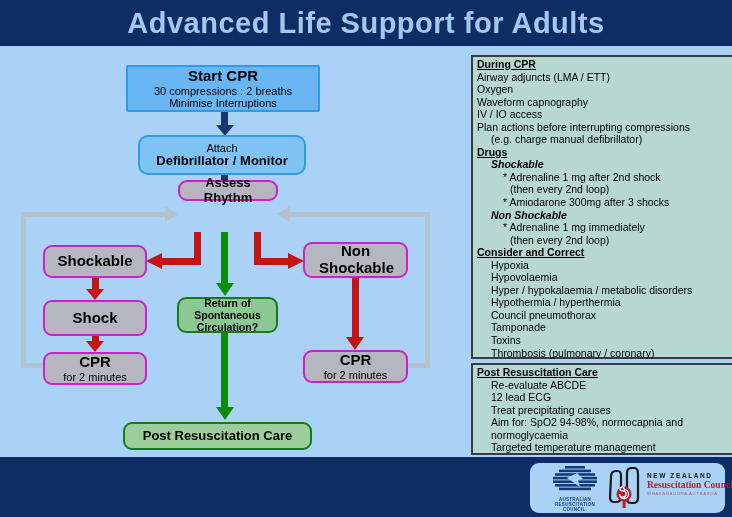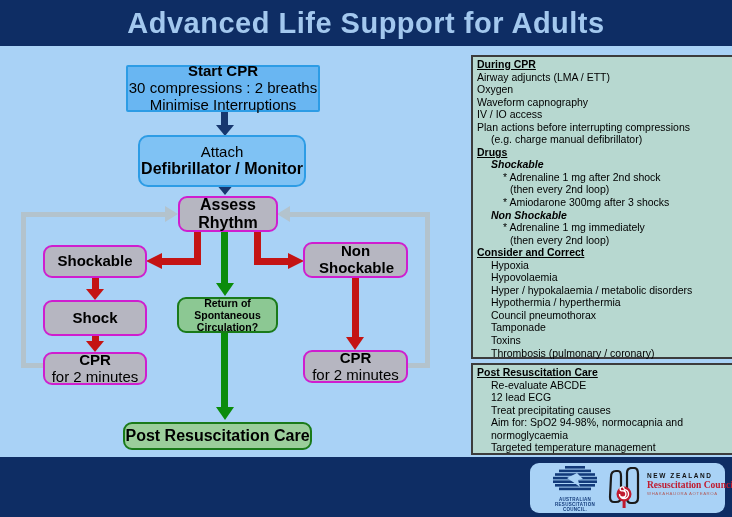--- a/index.html
+++ b/index.html
@@ -28,27 +28,27 @@
   .footerbar{position:absolute;left:0;top:457px;width:732px;height:60px;background:var(--navy);z-index:3;}
 
   
   .fbox{position:absolute;z-index:2;text-align:center;display:flex;flex-direction:column;justify-content:center;line-height:1.12;color:#000;}
   .blue{background:var(--boxblue);border:2px solid var(--blueborder);border-radius:2px;}
   .blue2{background:var(--boxblue2);border:2px solid var(--blueborder);border-radius:10px;}
   .gray{background:var(--boxgray);border:2px solid var(--magenta);border-radius:9px;}
   .greenbox{background:var(--roscfill);border:2px solid var(--greenborder);border-radius:9px;}
   .postbox{background:var(--postfill);border:2px solid var(--greenborder);border-radius:9px;}
   .t-lg{font-size:15px;font-weight:bold;}
-  .t-md{font-size:16px;font-weight:bold;}
-  .t-sm{font-size:15px;}
+  .t-md{font-size:13px;font-weight:bold;}
+  .t-sm{font-size:11px;}
   .t-smb{font-size:10.5px;font-weight:bold;}
 
   #b-start{left:126px;top:65px;width:194px;height:47px;}
-  #b-defib{left:138px;top:135px;width:168px;height:52px;}
-  #b-assess{left:178px;top:196px;width:100px;height:36px;}
+  #b-defib{left:138px;top:135px;width:168px;height:40px;}
+  #b-assess{left:178px;top:180px;width:100px;height:21px;}
   #b-shockable{left:43px;top:245px;width:104px;height:33px;}
   #b-shock{left:43px;top:300px;width:104px;height:36px;}
   #b-cprl{left:43px;top:352px;width:104px;height:33px;}
   #b-nonshock{left:303px;top:242px;width:105px;height:36px;}
   #b-cprr{left:303px;top:350px;width:105px;height:33px;}
   #b-rosc{left:177px;top:297px;width:101px;height:36px;}
   #b-post{left:123px;top:422px;width:189px;height:28px;}
 
   
   .seg{position:absolute;z-index:1;}

